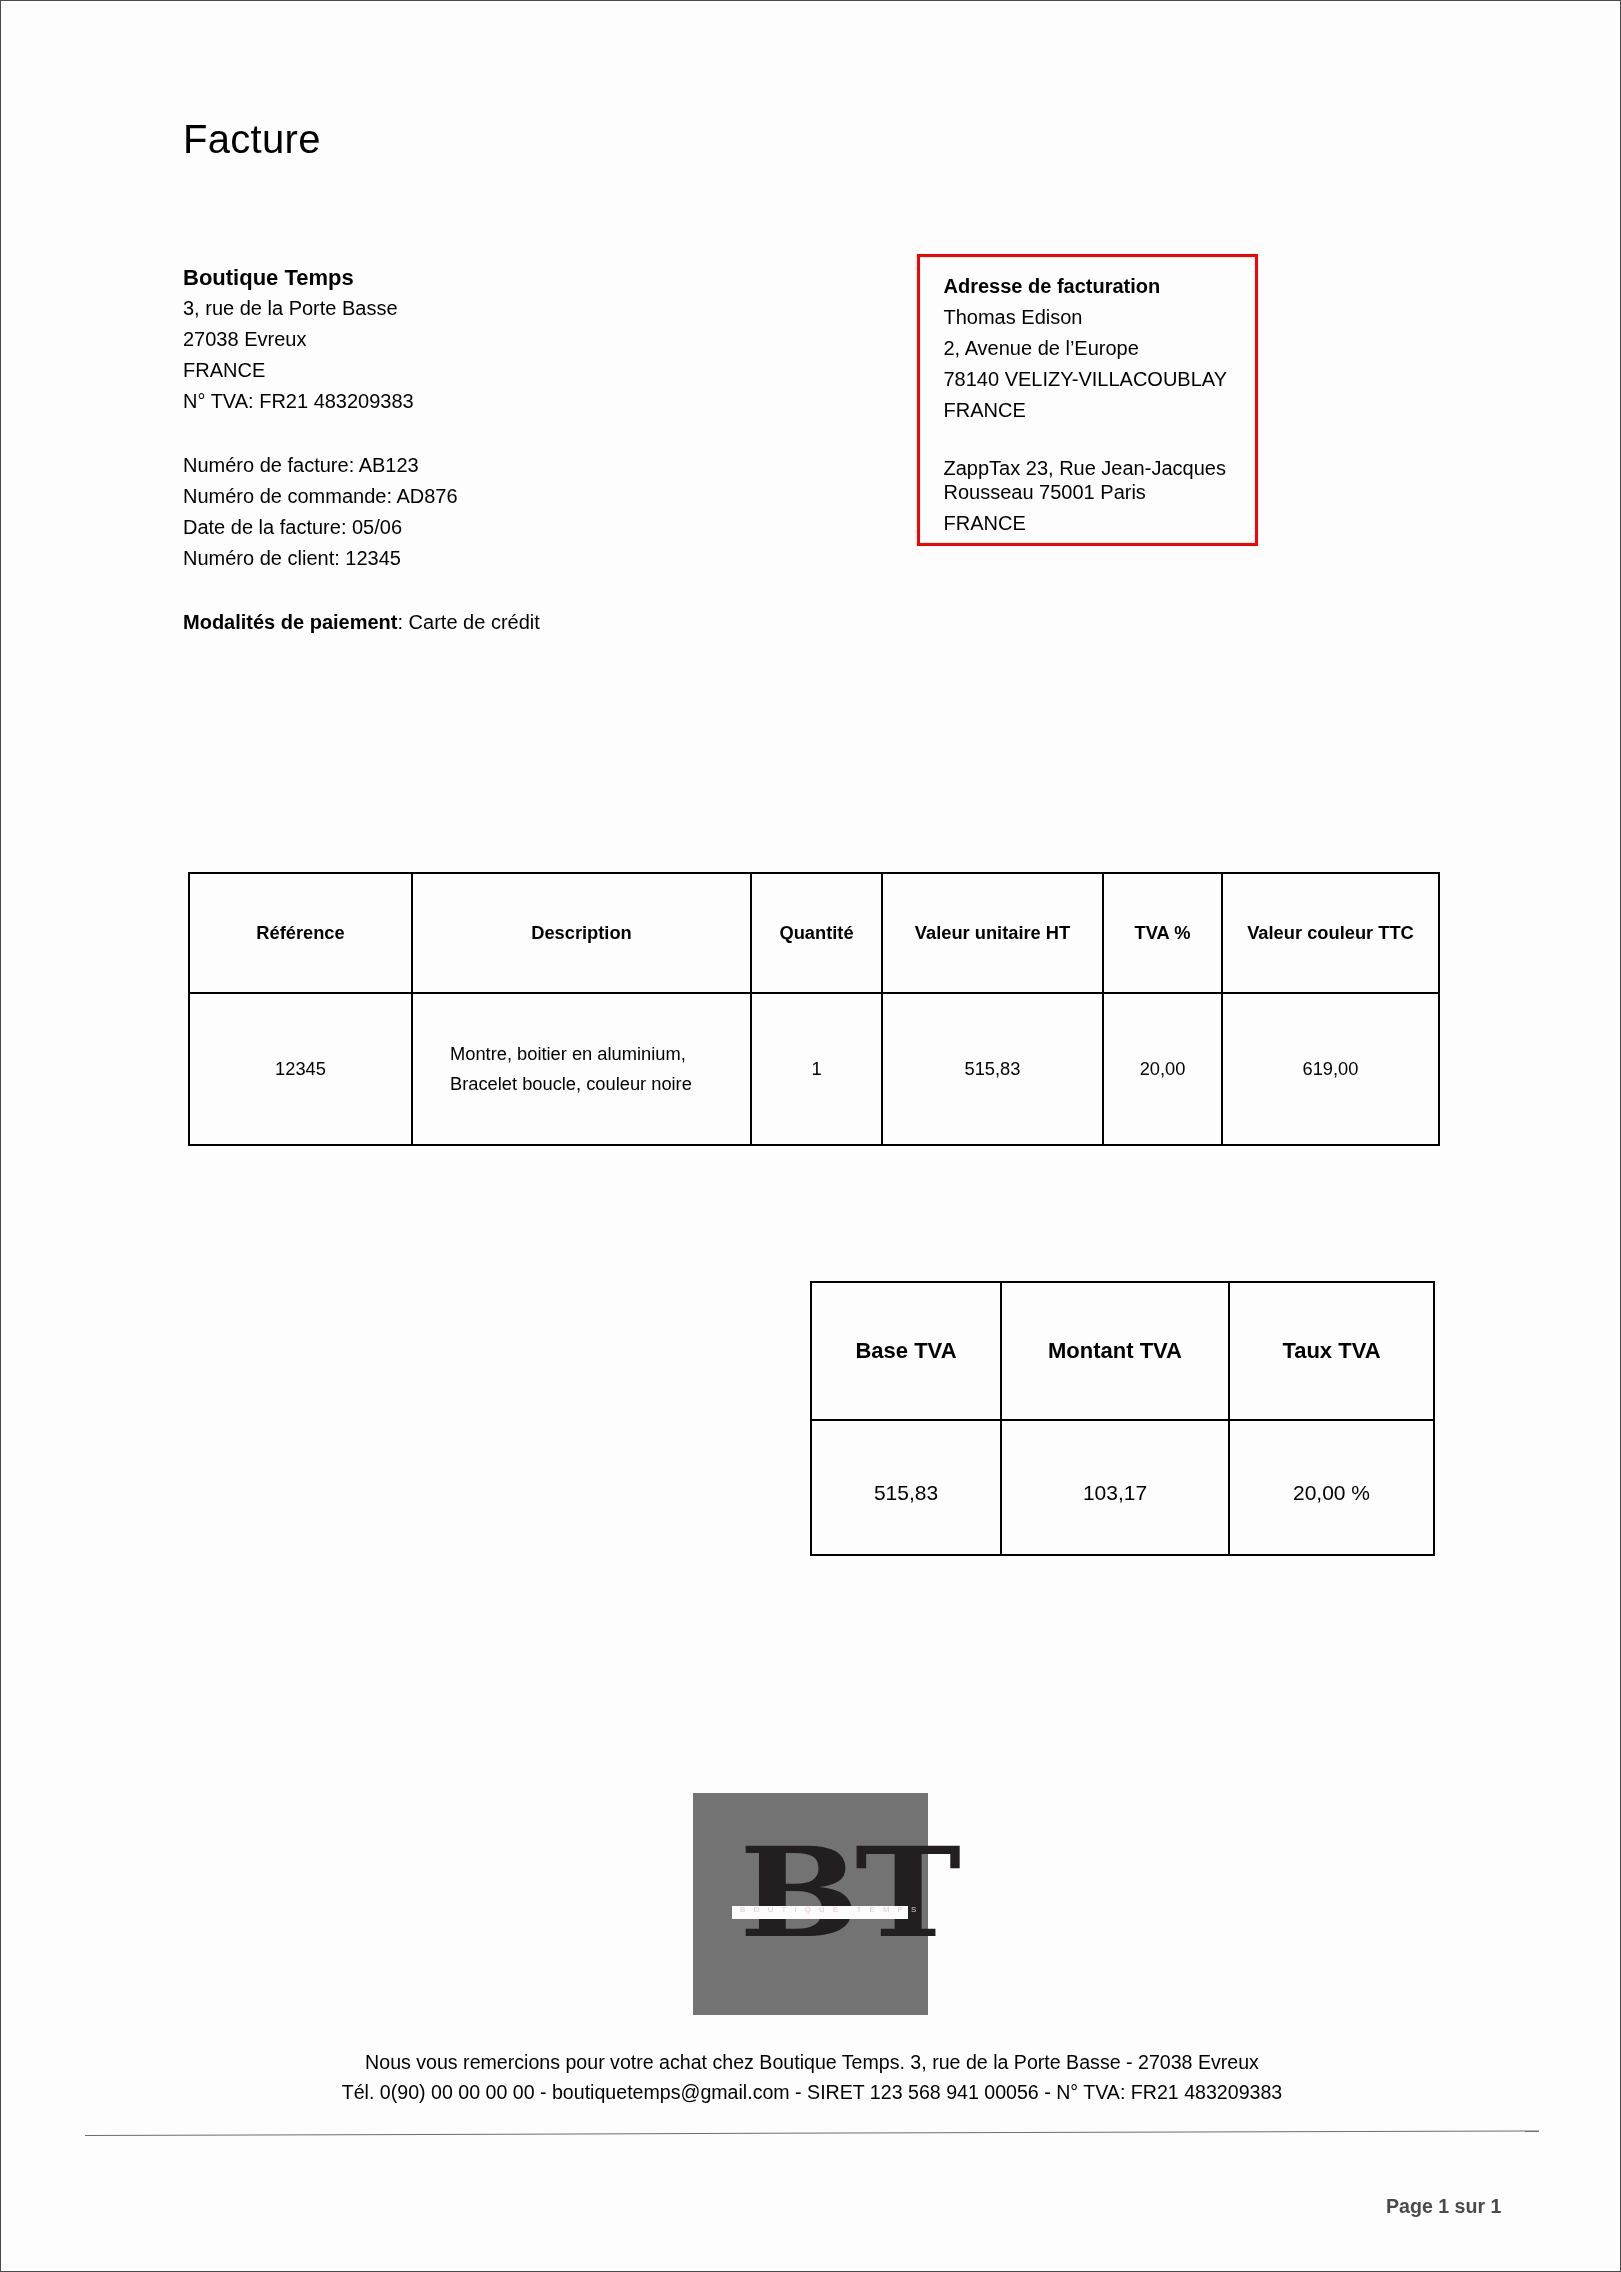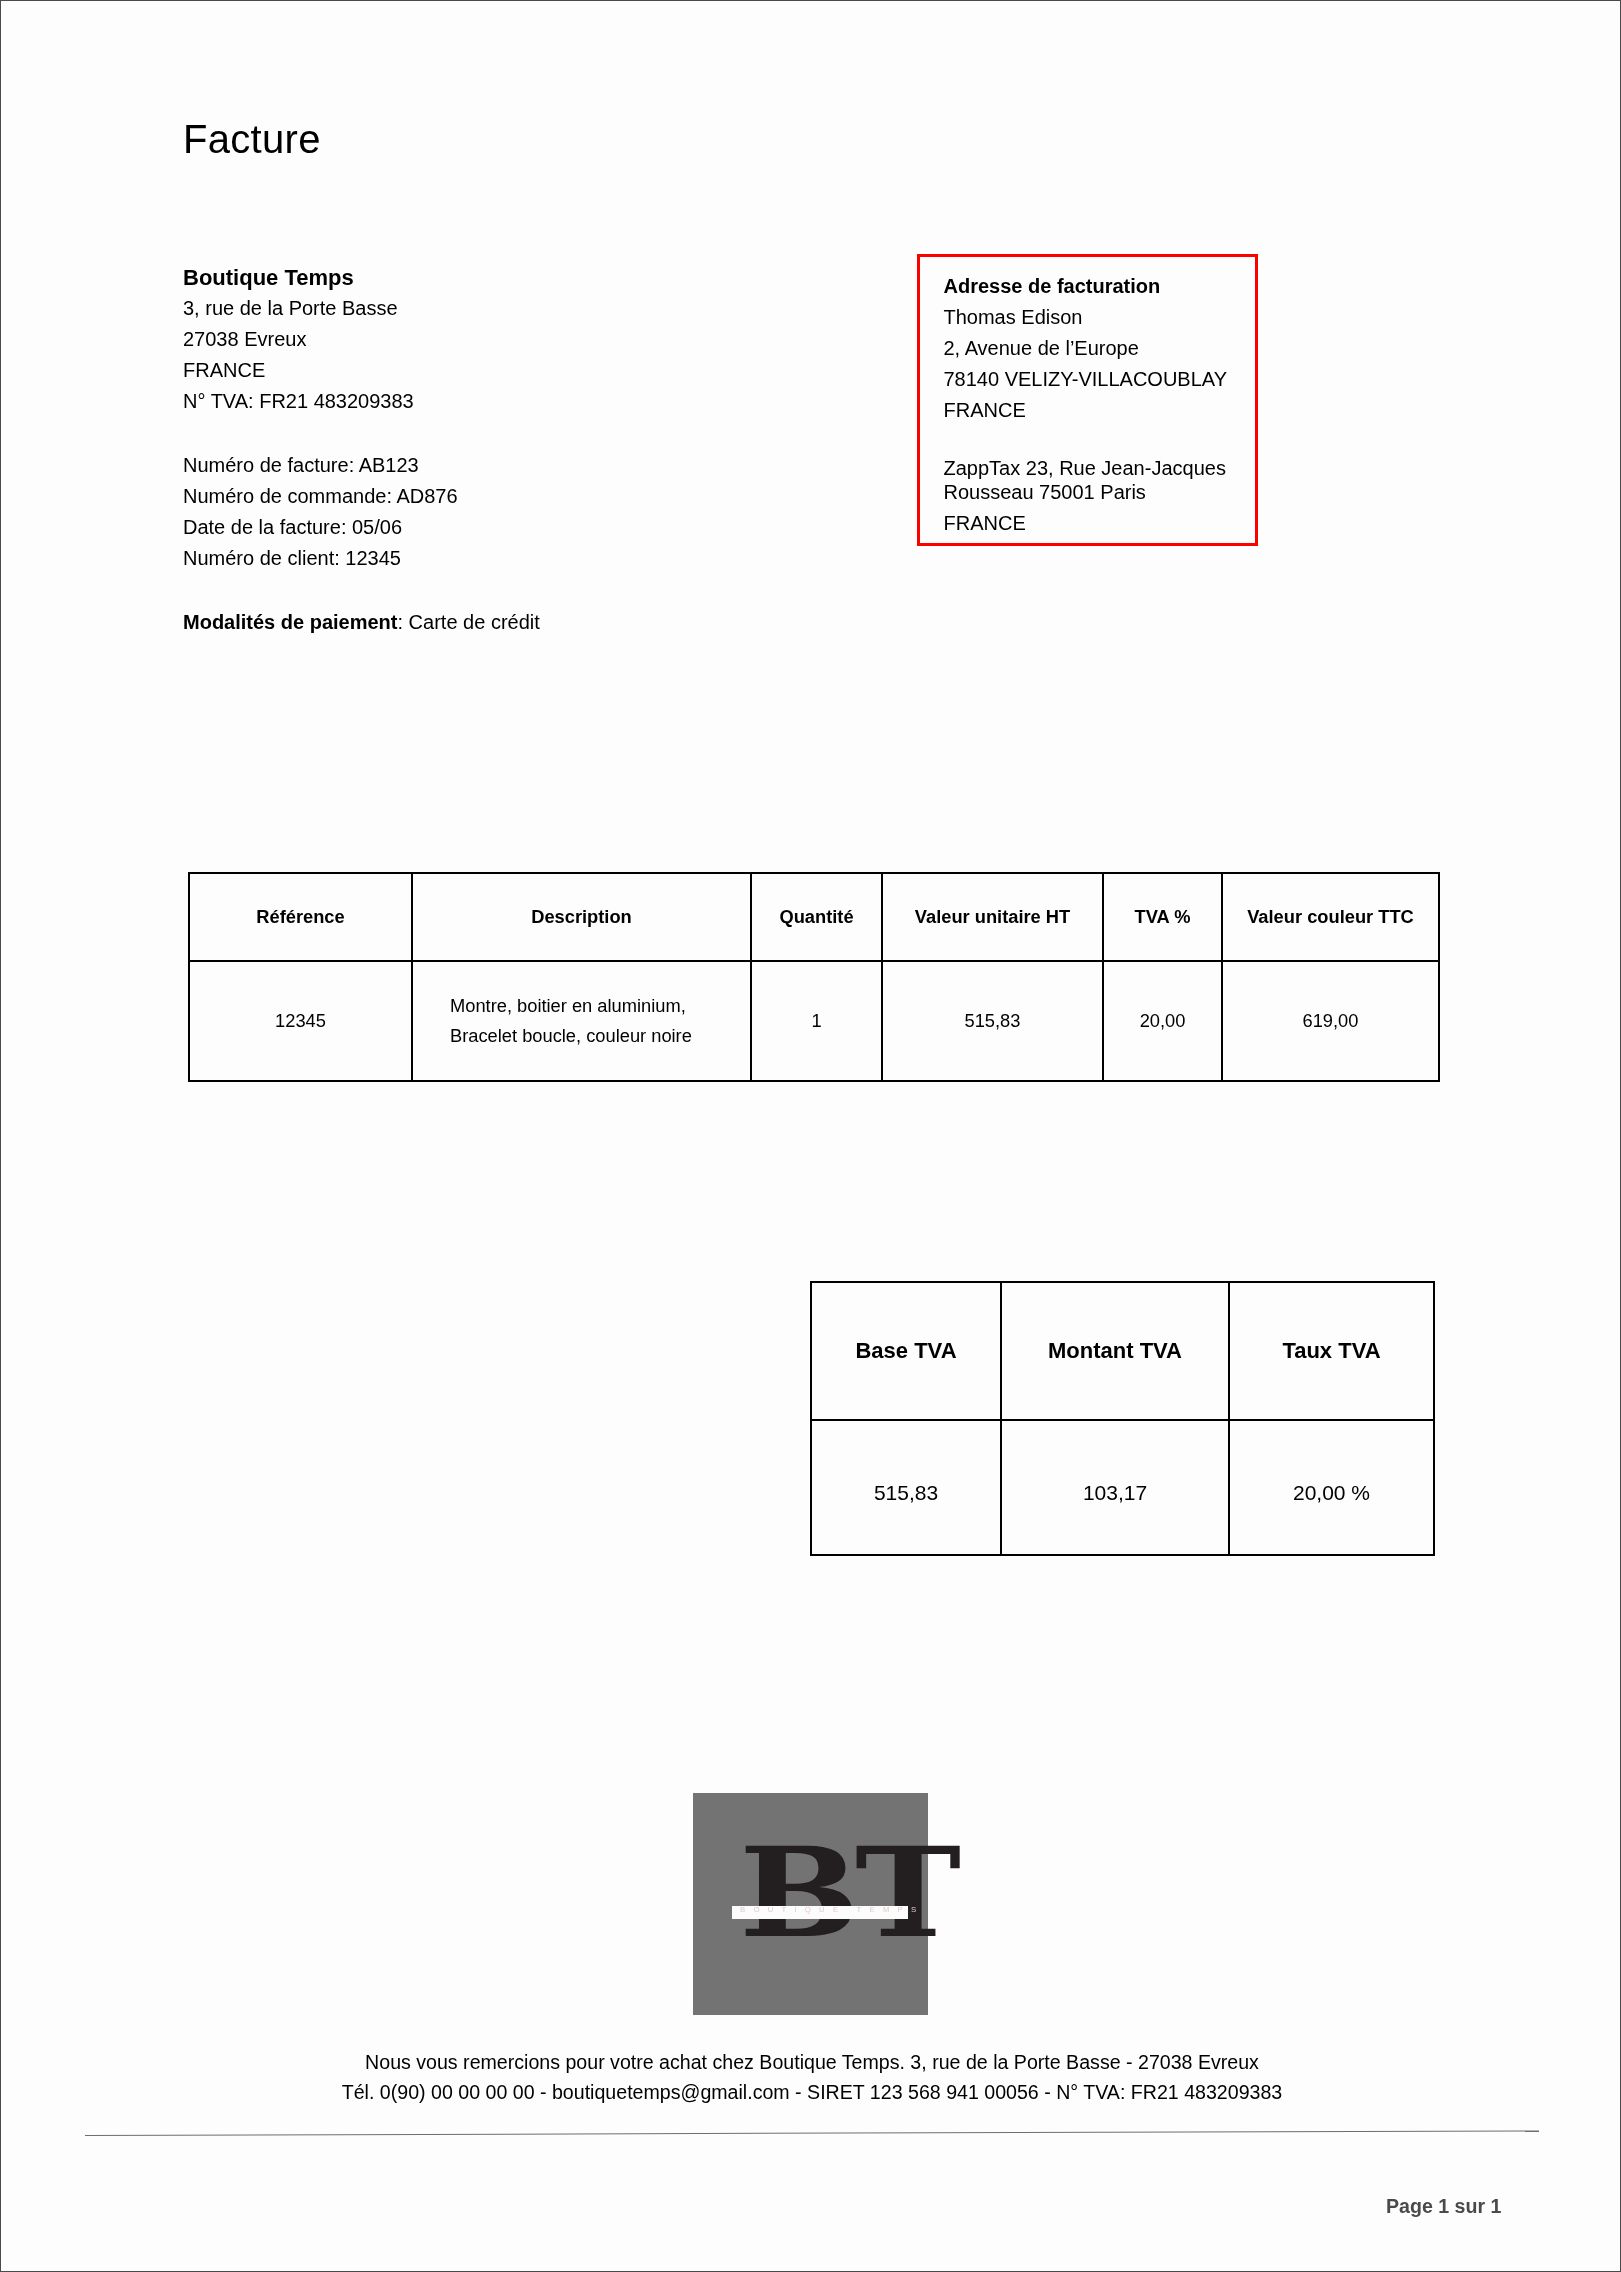--- a/index.html
+++ b/index.html
@@ -22,21 +22,21 @@
     .billing { left: 916px; top: 253px; width: 341px; height: 292px;
                border: 3.9px solid #ff0000; box-sizing: border-box; }
     .billing .inner { position: absolute; left: 23.5px; top: 14.4px; font-size: 20px; line-height: 31px; width: 313px; }
     .billing .hdr { font-weight: 700; }
     .billing .gap { height: 31px; }
     .billing .wrap { line-height: 23.5px; margin-bottom: 3.9px; }
 
     table { border-collapse: collapse; }
     .items { left: 187px; top: 871px; }
     .items td, .items th { border: 2.6px solid #000; text-align: center; vertical-align: middle;
-                           font-size: 18.3px; padding: 0; }
+                           font-size: 18.3px; padding: 16px; }
     .items th { font-weight: 700; height: 86px; }
     .items td { height: 118px; font-weight: 400; }
     .items td.desc { text-align: left; padding-left: 37px; line-height: 30px; }
 
     .summary { left: 809px; top: 1280px; }
     .summary td, .summary th { border: 2.6px solid #000; text-align: center; vertical-align: middle;
                                font-size: 22px; padding: 12px; }
     .summary th { font-weight: 700; height: 112px; }
     .summary td.val { height: 99px; font-weight: 400; font-size: 21px; padding-top: 22px; }
     .summary td.tot { height: 92px; font-weight: 700; }

